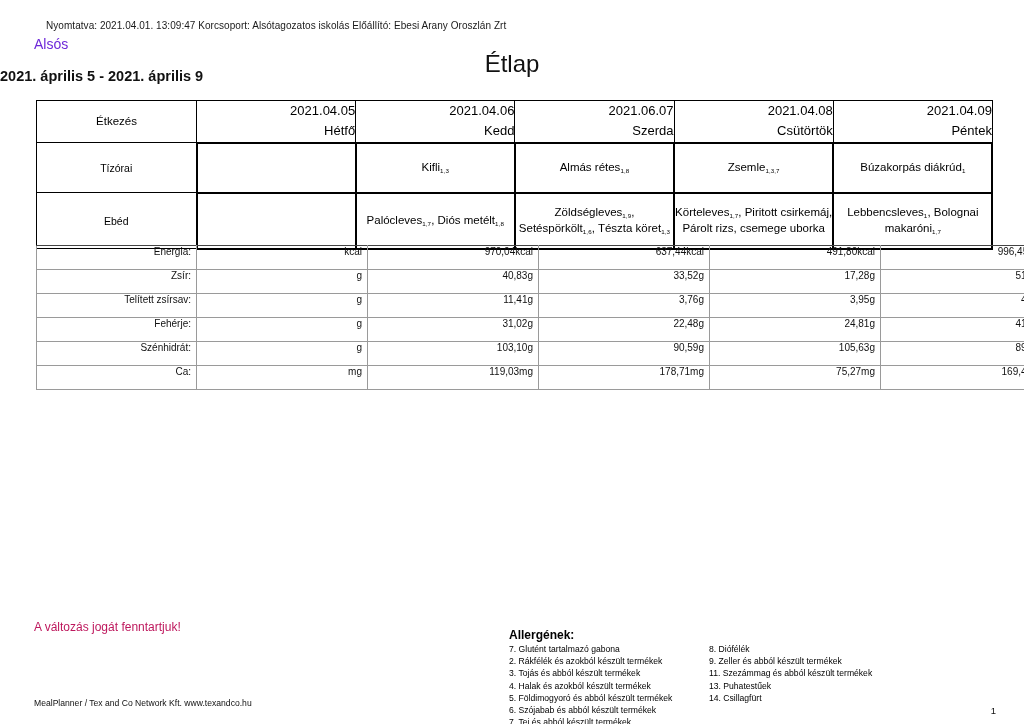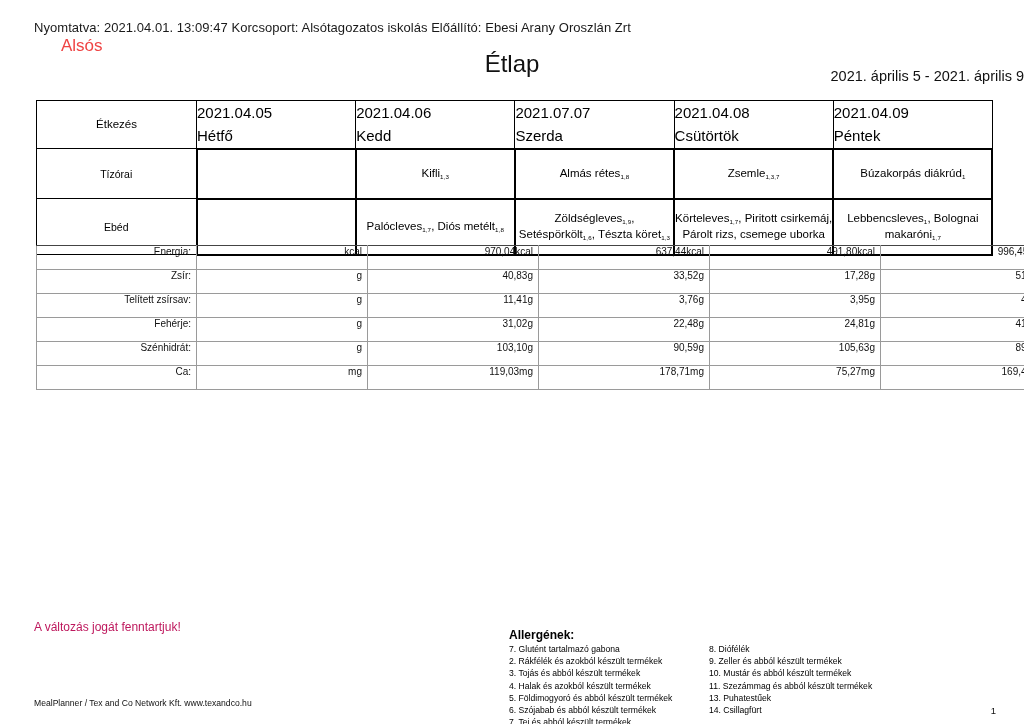--- a/index.html
+++ b/index.html
@@ -12,46 +12,45 @@
     width: 1024px; height: 724px;
     position: relative;
     font-family: "Liberation Sans", sans-serif;
     color: #000000;
     overflow: hidden;
   }
 
   
   .print-meta {
     position: absolute;
-    left: 34px; top: 20px;
-    font-size: 13px;
+    left: 46px; top: 20px;
+    font-size: 10px;
     letter-spacing: 0.05px;
     color: #1a1a1a;
     white-space: nowrap;
   }
   .group-name {
     position: absolute;
     left: 34px; top: 36px;
-    font-size: 17px;
-    color: #ef4444;
-    margin-left: 27px;
+    font-size: 14px;
+    color: #6d28d9;
   }
   .doc-title {
     position: absolute;
     left: 0; right: 0; top: 50px;
     text-align: center;
     font-size: 24px;
     color: #111;
   }
   .doc-subtitle {
     position: absolute;
     left: 0; right: 0; top: 68px;
-    text-align: right;
+    text-align: left;
     font-size: 14.5px;
-    font-weight: normal;
+    font-weight: bold;
     color: #111;
   }
 
   
   .menu-table {
     position: absolute;
     left: 36px; top: 100px;
     width: 956px;
     border-collapse: collapse;
     table-layout: fixed;
@@ -61,22 +60,22 @@
     border: 1px solid #000;
     padding: 0;
     vertical-align: middle;
     font-weight: normal;
   }
   .menu-table .col-label { width: 160px; }
   .menu-table .col-day   { width: 159.2px; }
 
   .hdr-cell {
     height: 42px;
-    text-align: left;
-    font-size: 15px;
+    text-align: right;
+    font-size: 13px;
     line-height: 1.55;
     padding: 4px 2px;
   }
   .hdr-cell .date { display: block; }
   .hdr-cell .dayname { display: block; }
   .row-label {
     text-align: center;
     font-weight: bold;
     font-size: 10.5px;
   }
@@ -186,21 +185,21 @@
         <th class="hdr-cell row-label hdr col-label">Étkezés</th>
         <th class="hdr-cell col-day">
           <span class="date">2021.04.05</span>
           <span class="dayname">Hétfő</span>
         </th>
         <th class="hdr-cell col-day">
           <span class="date">2021.04.06</span>
           <span class="dayname">Kedd</span>
         </th>
         <th class="hdr-cell col-day">
-          <span class="date">2021.07.07</span>
+          <span class="date">2021.06.07</span>
           <span class="dayname">Szerda</span>
         </th>
         <th class="hdr-cell col-day">
           <span class="date">2021.04.08</span>
           <span class="dayname">Csütörtök</span>
         </th>
         <th class="hdr-cell col-day">
           <span class="date">2021.04.09</span>
           <span class="dayname">Péntek</span>
         </th>
@@ -295,21 +294,20 @@
         <div class="allergen-item">2. Rákfélék és azokból készült termékek</div>
         <div class="allergen-item">3. Tojás és abból készült termékek</div>
         <div class="allergen-item">4. Halak és azokból készült termékek</div>
         <div class="allergen-item">5. Földimogyoró és abból készült termékek</div>
         <div class="allergen-item">6. Szójabab és abból készült termékek</div>
         <div class="allergen-item">7. Tej és abból készült termékek</div>
       </div>
     <div class="allergens-col right" id="allergens-right">
         <div class="allergen-item">8. Diófélék</div>
         <div class="allergen-item">9. Zeller és abból készült termékek</div>
-        <div class="allergen-item">10. Mustár és abból készült termékek</div>
         <div class="allergen-item">11. Szezámmag és abból készült termékek</div>
         <div class="allergen-item">13. Puhatestűek</div>
         <div class="allergen-item">14. Csillagfürt</div>
       </div>
   </div>
 </div>
 
 <div class="app-footer">MealPlanner / Tex and Co Network Kft. www.texandco.hu</div>
 <div class="page-number">1</div>
 

